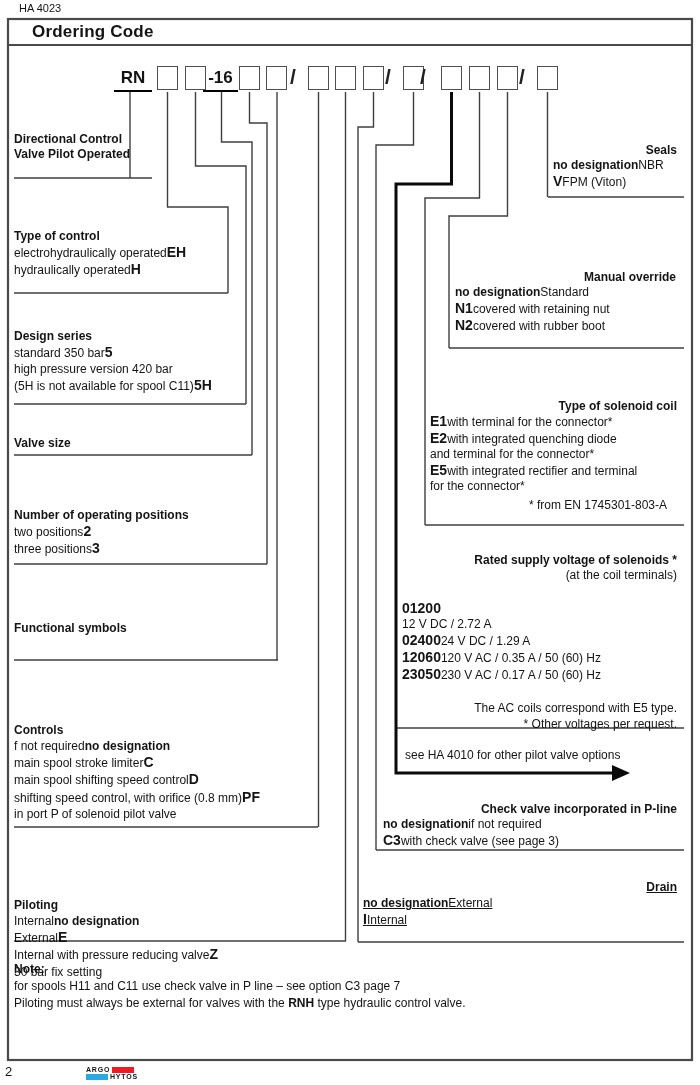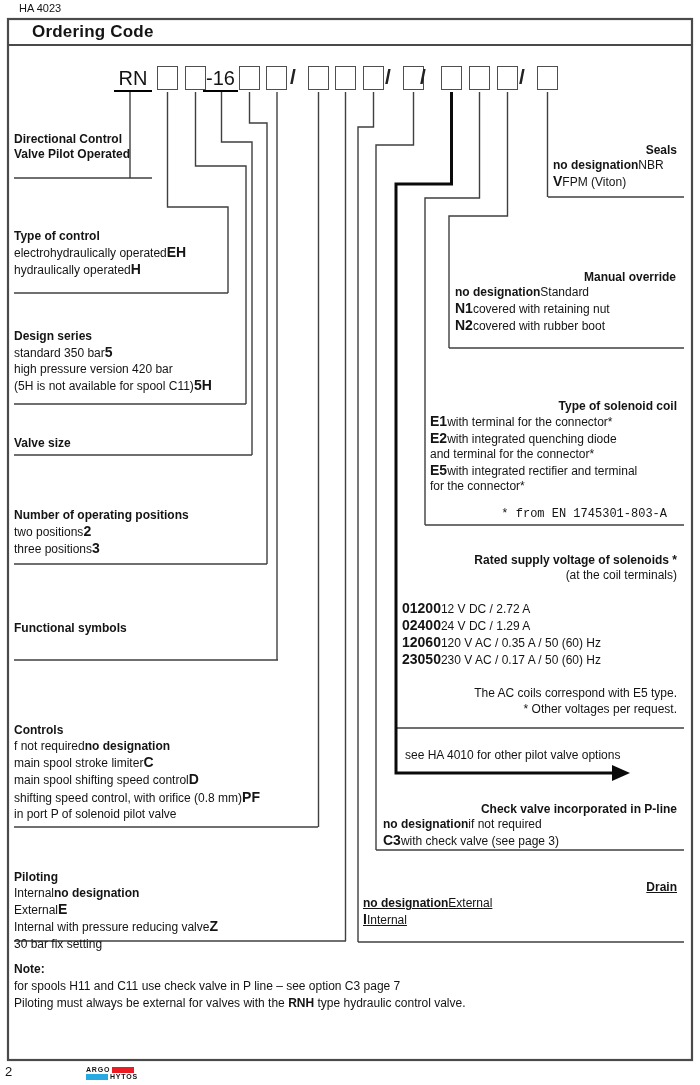--- a/index.html
+++ b/index.html
@@ -3,36 +3,36 @@
 <meta charset="utf-8">
 <style>
   html,body{margin:0;padding:0;background:#fff;}
   #page{position:relative;width:700px;height:1085px;background:#fff;
         font-family:"Liberation Sans",sans-serif;color:#141414;overflow:hidden;}
   .abs{position:absolute;}
   #doc-code{left:7px;top:2px;font-size:11px;margin-left:12px;}
   #page-title{left:32px;top:22px;font-size:17px;font-weight:bold;letter-spacing:.2px;}
   svg.lines{left:0;top:0;pointer-events:none;}
   
-  .ctext{top:66px;height:24px;line-height:24px;text-align:center;font-size:20px;
-         font-weight:normal;border-bottom:2.5px solid #000;}
+  .ctext{top:66px;height:24px;line-height:24px;text-align:center;font-size:17px;
+         font-weight:bold;border-bottom:2.5px solid #000;}
   .cbox{top:66px;width:19px;height:22px;border:1.7px solid #4f4f4f;background:#fff;}
   .slash{top:63px;font-size:21px;font-weight:bold;line-height:28px;color:#222;}
   
   .co{font-size:12px;}
   .co .t{font-weight:bold;font-size:12px;line-height:15px;}
   .row{display:flex;justify-content:flex-start;align-items:baseline;line-height:16.2px;}
   .lab{font-size:12px;}
   .cd{font-weight:bold;font-size:14px;white-space:nowrap;}
   .cd.s{font-size:12px;}
   .co-r{text-align:right;}
   .co-r .row{line-height:15.8px;}
   .co-r .cd{text-align:left;}
   .mt{margin-top:17px;}
-  .fn{margin-top:12px;padding-right:10px;line-height:15.6px;font-family:Liberation Mono, monospace;}
+  .fn{margin-top:3px;padding-right:10px;line-height:15.6px;}
   .sol .row{line-height:15.6px;}
   
   #note{left:14px;top:961px;font-size:12px;line-height:17px;}
   #note .t{font-weight:bold;}
   #page-num{left:5px;top:1064px;font-size:13px;}
   #logo{left:86px;top:1066px;font-size:7px;font-weight:bold;letter-spacing:.8px;line-height:7px;}
   #logo .lrow{display:flex;align-items:center;height:7px;}
   #logo .blk{width:22px;height:6px;}
   #logo .red{background:#ec1c24;margin-left:2px;}
   #logo .cyan{background:#27aae1;margin-right:2px;}
@@ -175,21 +175,21 @@
       </div>
     <div class="row">
         <span class="lab">shifting speed control, with orifice (0.8 mm)</span>
         <span class="cd">PF</span>
       </div>
     <div class="row">
         <span class="lab">in port P of solenoid pilot valve</span>
       </div>
   </div>
 
-  <div class="abs co" style="left:14px;top:870px;width:331px;">
+  <div class="abs co" style="left:14px;top:898px;width:331px;">
     <div class="t">Piloting</div>
     <div class="row">
         <span class="lab">Internal</span>
         <span class="cd s">no designation</span>
       </div>
     <div class="row">
         <span class="lab">External</span>
         <span class="cd">E</span>
       </div>
     <div class="row">
@@ -251,21 +251,21 @@
         <span class="cd"></span>
         <span class="lab">for the connector*</span>
       </div>
     <div class="lab fn">* from EN 1745301-803-A</div>
   </div>
 
   <div class="abs co co-r" style="left:402px;top:553px;width:275px;">
     <div class="t">Rated supply voltage of solenoids *</div>
     <div class="lab" style="line-height:15px;">(at the coil terminals)</div>
     <div class="mt">
-      <div class="row" style="line-height:16px;">
+      <div class="row" style="line-height:16px;flex-direction:column;">
           <span class="cd">01200</span>
           <span class="lab">12 V DC / 2.72 A</span>
         </div>
       <div class="row" style="line-height:16px;">
           <span class="cd">02400</span>
           <span class="lab">24 V DC / 1.29 A</span>
         </div>
       <div class="row" style="line-height:16px;">
           <span class="cd">12060</span>
           <span class="lab">120 V AC / 0.35 A / 50 (60) Hz</span>

